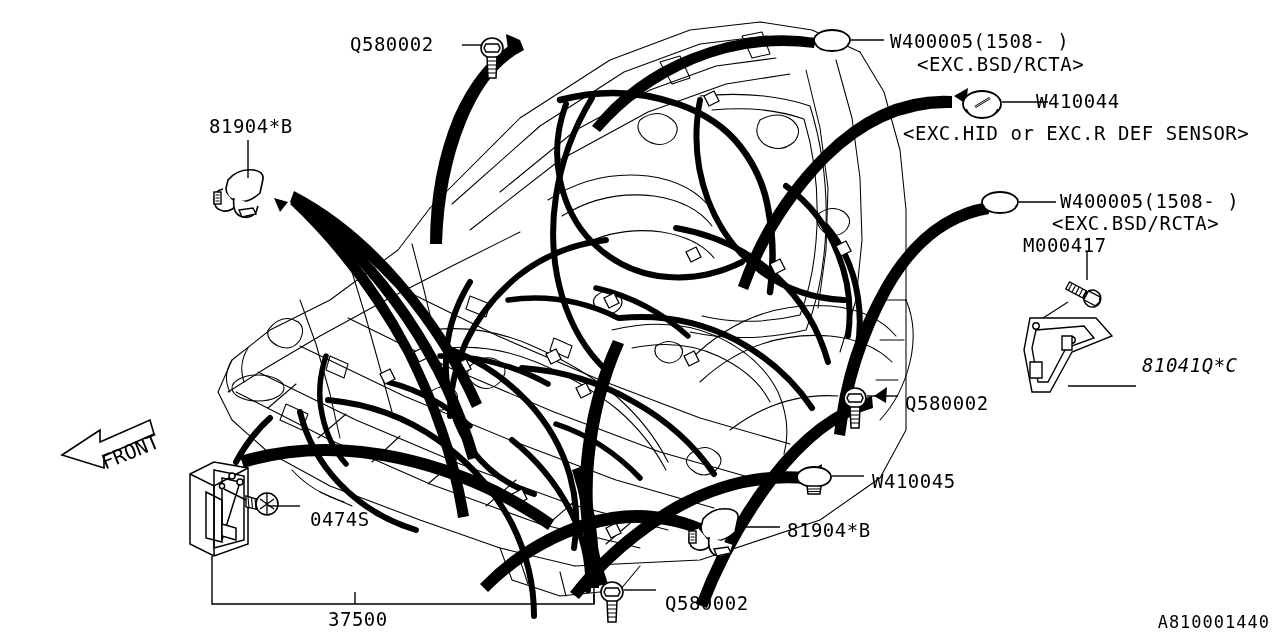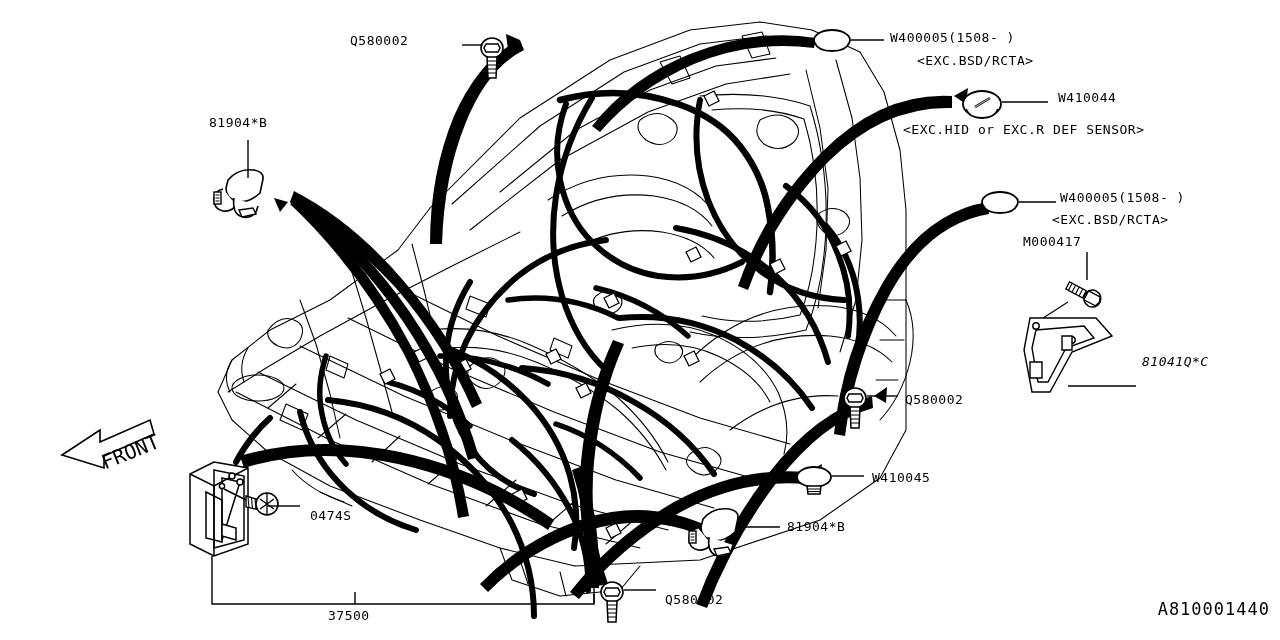--- a/index.html
+++ b/index.html
@@ -1,22 +1,22 @@
 <!DOCTYPE html>
 <html><head>
 <meta charset="utf-8">
 <style>
   html,body{margin:0;padding:0;background:#fff;}
   body{width:1280px;height:640px;overflow:hidden;
        font-family:"DejaVu Sans Mono","Liberation Mono",monospace;}
   #root{position:relative;width:1280px;height:640px;background:#fff;}
   svg{display:block;}
   .lbl{position:absolute;font-family:"DejaVu Sans Mono","Liberation Mono",monospace;
-       font-size:13px;color:#000;white-space:pre;letter-spacing:.5px;line-height:1.22;}
-  .diagid{position:absolute;right:10px;bottom:20px;font-size:17px;letter-spacing:1px;}
+       font-size:19px;color:#000;white-space:pre;letter-spacing:.5px;line-height:1.22;}
+  .diagid{position:absolute;right:10px;bottom:7px;font-size:17px;letter-spacing:1px;}
   .front-txt{position:absolute;font-size:20px;letter-spacing:0px;
              transform:rotate(-22deg);transform-origin:0 0;}
 </style>
 </head>
 <body>
 
 <div id="root">
 
   <svg width="1280" height="640" viewBox="0 0 1280 640">
 
@@ -313,21 +313,21 @@
       <path d="M62,455 L100,430 L100,442 L150,420 L154,434 L104,456 L104,468 Z"></path>
     </g>
 
   </svg>
 
   <div class="lbl" style="left:350px;top:33px;">Q580002</div>
 
   <div class="lbl" style="left:890px;top:30px;">W400005(1508- )</div>
   <div class="lbl" style="left:917px;top:53px;">&lt;EXC.BSD/RCTA&gt;</div>
 
-  <div class="lbl" style="left:1058px;top:90px;">W410044</div>
+  <div class="lbl" style="left:1036px;top:90px;">W410044</div>
   <div class="lbl" style="left:903px;top:122px;">&lt;EXC.HID or EXC.R DEF SENSOR&gt;</div>
 
   <div class="lbl" style="left:1060px;top:190px;">W400005(1508- )</div>
   <div class="lbl" style="left:1052px;top:212px;">&lt;EXC.BSD/RCTA&gt;</div>
 
   <div class="lbl" style="left:1023px;top:234px;">M000417</div>
 
   <div class="lbl" style="left:1142px;top:354px;font-style:italic;">81041Q*C</div>
 
   <div class="lbl" style="left:209px;top:115px;">81904*B</div>

